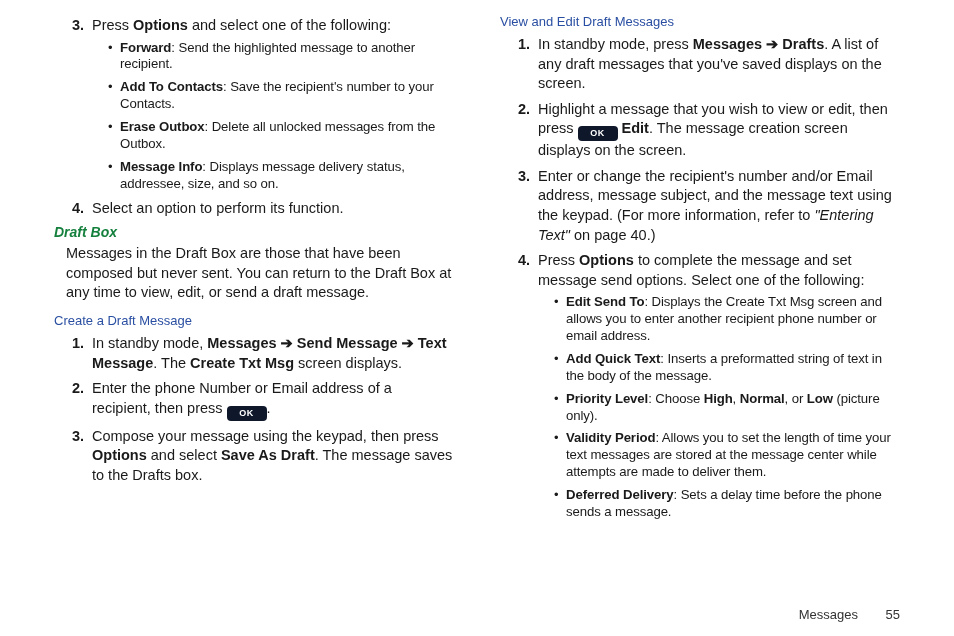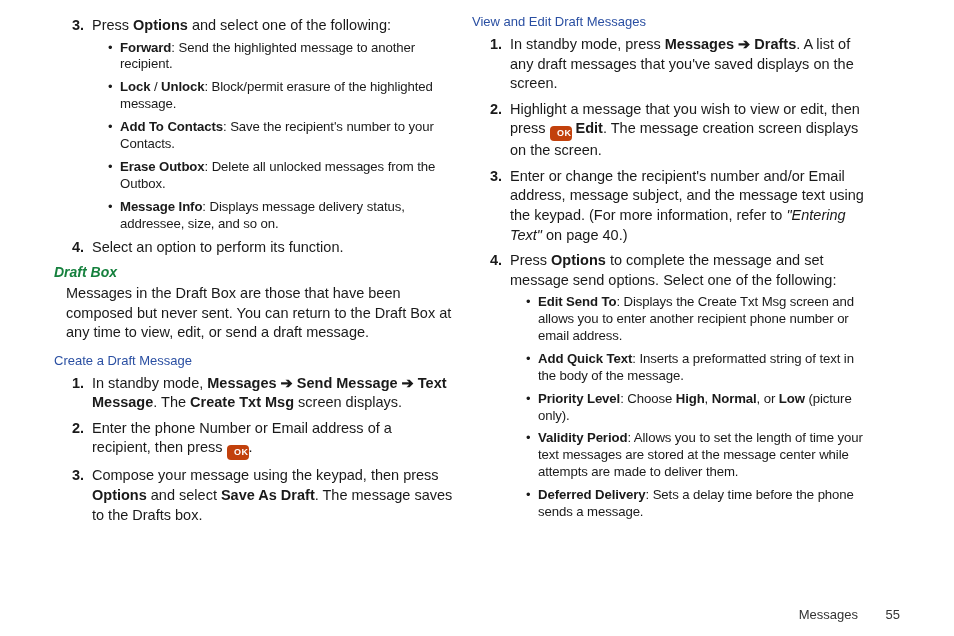--- a/index.html
+++ b/index.html
@@ -13,21 +13,21 @@
   }
   .page {
     box-sizing: border-box;
     width: 954px;
     height: 636px;
     padding: 14px 54px 28px 54px;
     position: relative;
   }
   .cols {
     display: flex;
-    gap: 18px;
+    gap: 46px;
   }
   .col {
     width: 400px;
   }
   ol.num {
     list-style: decimal;
     margin: 0 0 6px 0;
     padding-left: 34px;
   }
   ol.num > li {
@@ -77,29 +77,29 @@
   }
   .para {
     font-size: 14.5px;
     line-height: 1.35;
     margin: 2px 0 6px 12px;
   }
   .it { font-style: italic; }
   .ok {
     display: inline-block;
     vertical-align: -3px;
-    width: 22px;
+    width: 40px;
     height: 15px;
     border-radius: 4px;
-    background: #c2410c;
+    background: #0f172a;
     color: #fff;
     font-size: 9px;
     font-weight: 700;
     line-height: 15px;
-    text-align: right;
+    text-align: center;
     letter-spacing: 0.5px;
   }
   .arrow { font-weight: 700; }
   .footer {
     position: absolute;
     right: 54px;
     bottom: 14px;
     font-size: 13px;
     color: #333;
   }
@@ -111,21 +111,20 @@
 
 <div class="page">
   <div class="cols">
 
     <div class="col">
       <ol class="num" start="3">
         <li>
           <span>Press </span><span class="b">Options</span><span> and select one of the following:</span>
           <ul class="bul cond">
             <li><span class="b">Forward</span><span>: Send the highlighted message to another recipient.</span></li>
-            <li><span class="b">Lock</span><span> / </span><span class="b">Unlock</span><span>: Block/permit erasure of the highlighted message.</span></li>
             <li><span class="b">Add To Contacts</span><span>: Save the recipient's number to your Contacts.</span></li>
             <li><span class="b">Erase Outbox</span><span>: Delete all unlocked messages from the Outbox.</span></li>
             <li><span class="b">Message Info</span><span>: Displays message delivery status, addressee, size, and so on.</span></li>
           </ul>
         </li>
         <li><span>Select an option to perform its function.</span></li>
       </ol>
 
       <div class="h-blue">Draft Box</div>
       <div class="para">Messages in the Draft Box are those that have been composed but never sent. You can return to the Draft Box at any time to view, edit, or send a draft message.</div>

